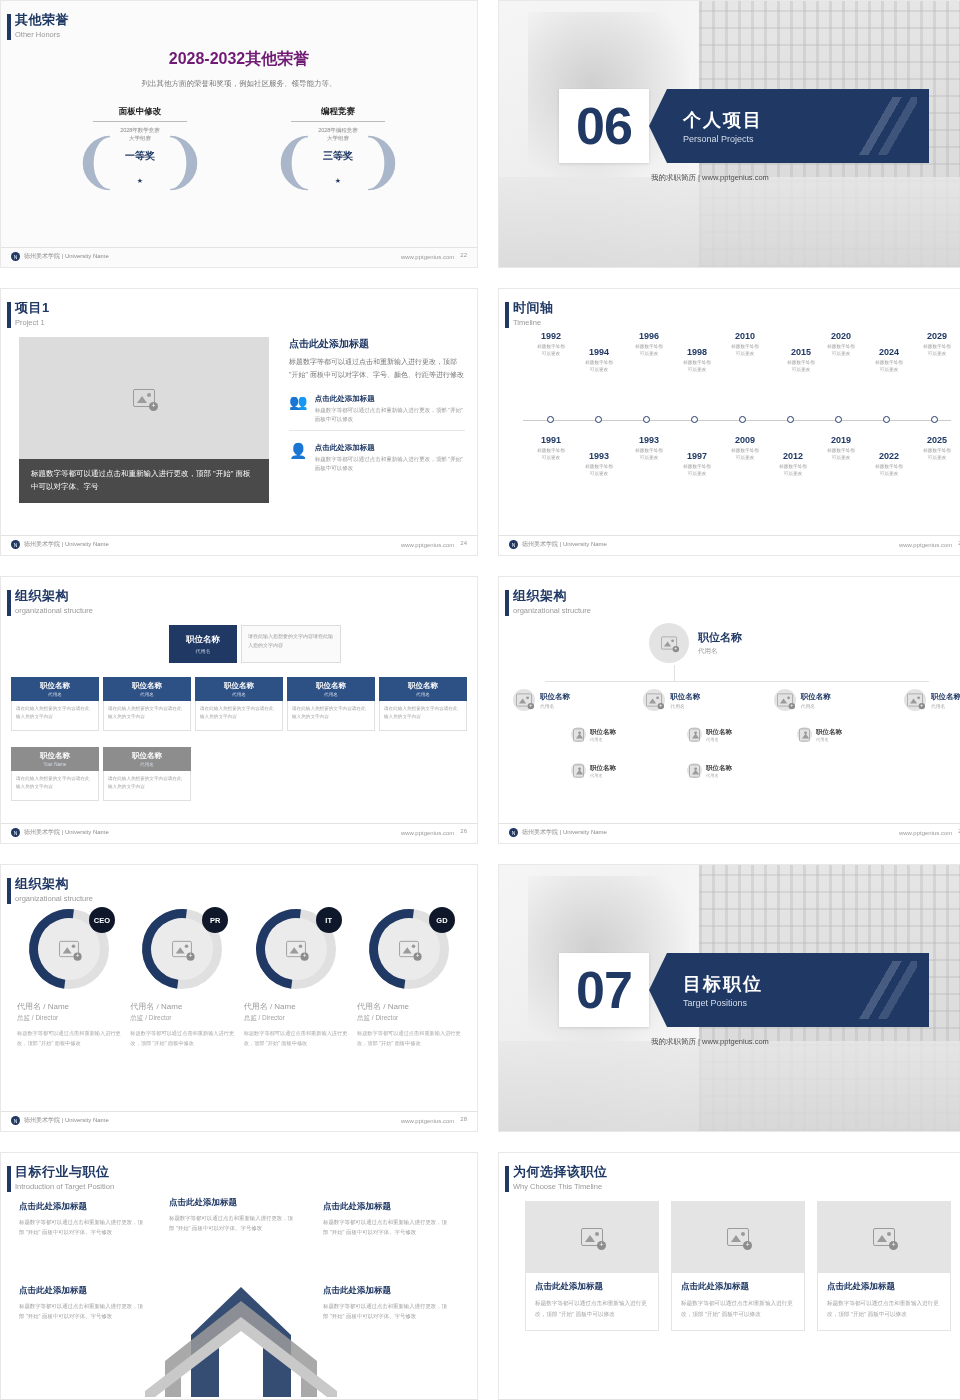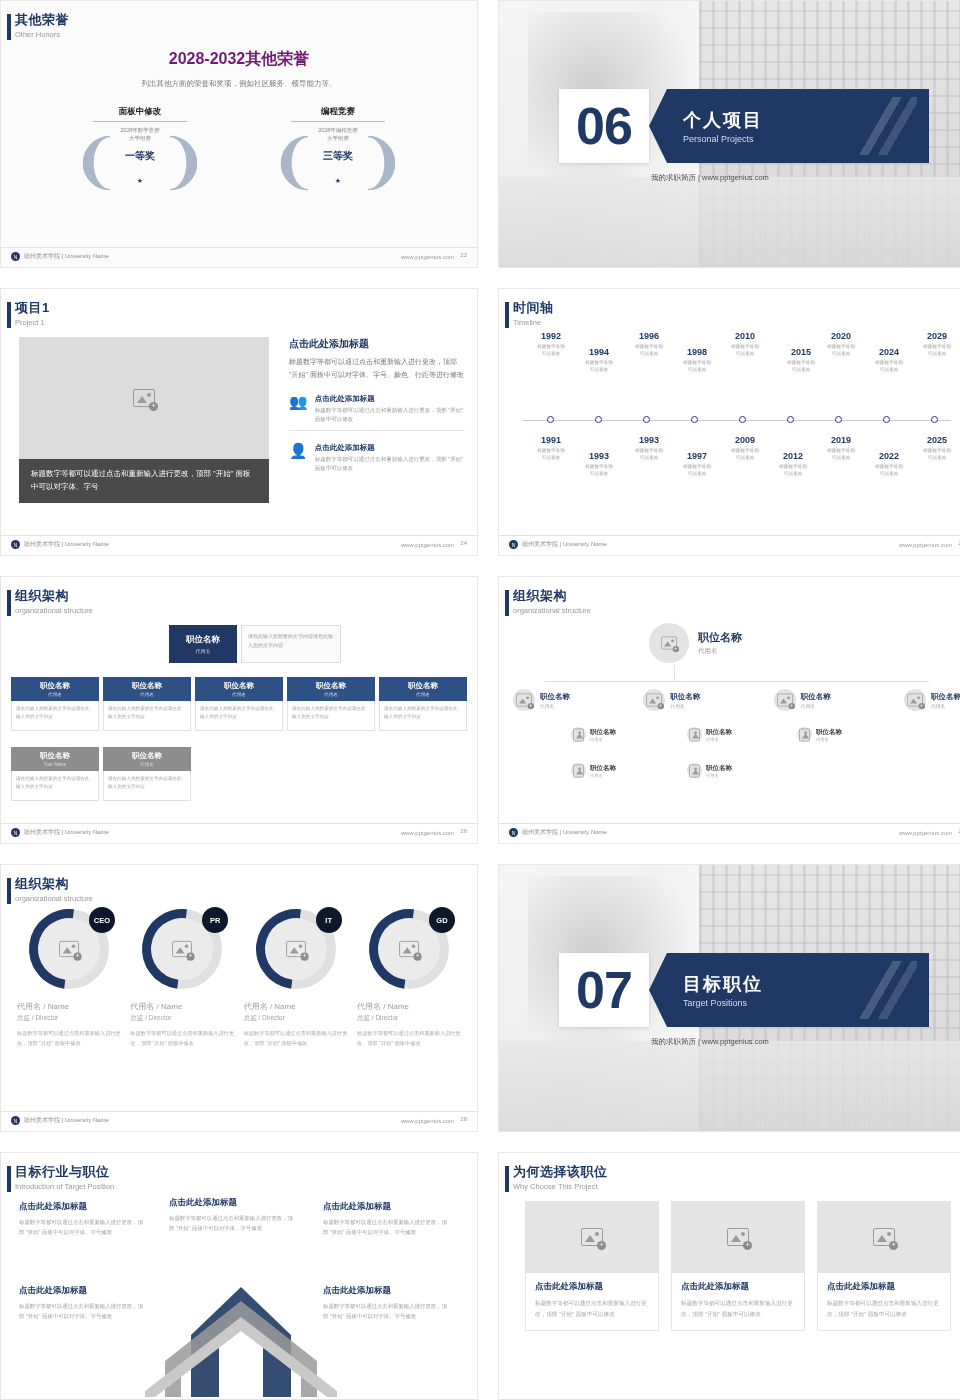--- a/index.html
+++ b/index.html
@@ -783,21 +783,21 @@
       <div class="uni">德州美术学院 | University Name</div>
       <div class="right">www.pptgenius.com</div>
       <div class="pg">30</div>
     </div>
   </div>
 
   <div class="slide">
     <div class="hdr">
       <div class="bar"></div>
       <div class="cn">为何选择该职位</div>
-      <div class="en">Why Choose This Project</div>
+      <div class="en">Why Choose This Timeline</div>
     </div>
 
     <div class="wc-card" style="left:26px;">
       <div class="img">
           <div class="ph-icon">
             <div class="ph-plus">+</div>
           </div>
         </div>
       <div class="bd">
         <h5>点击此处添加标题</h5>

